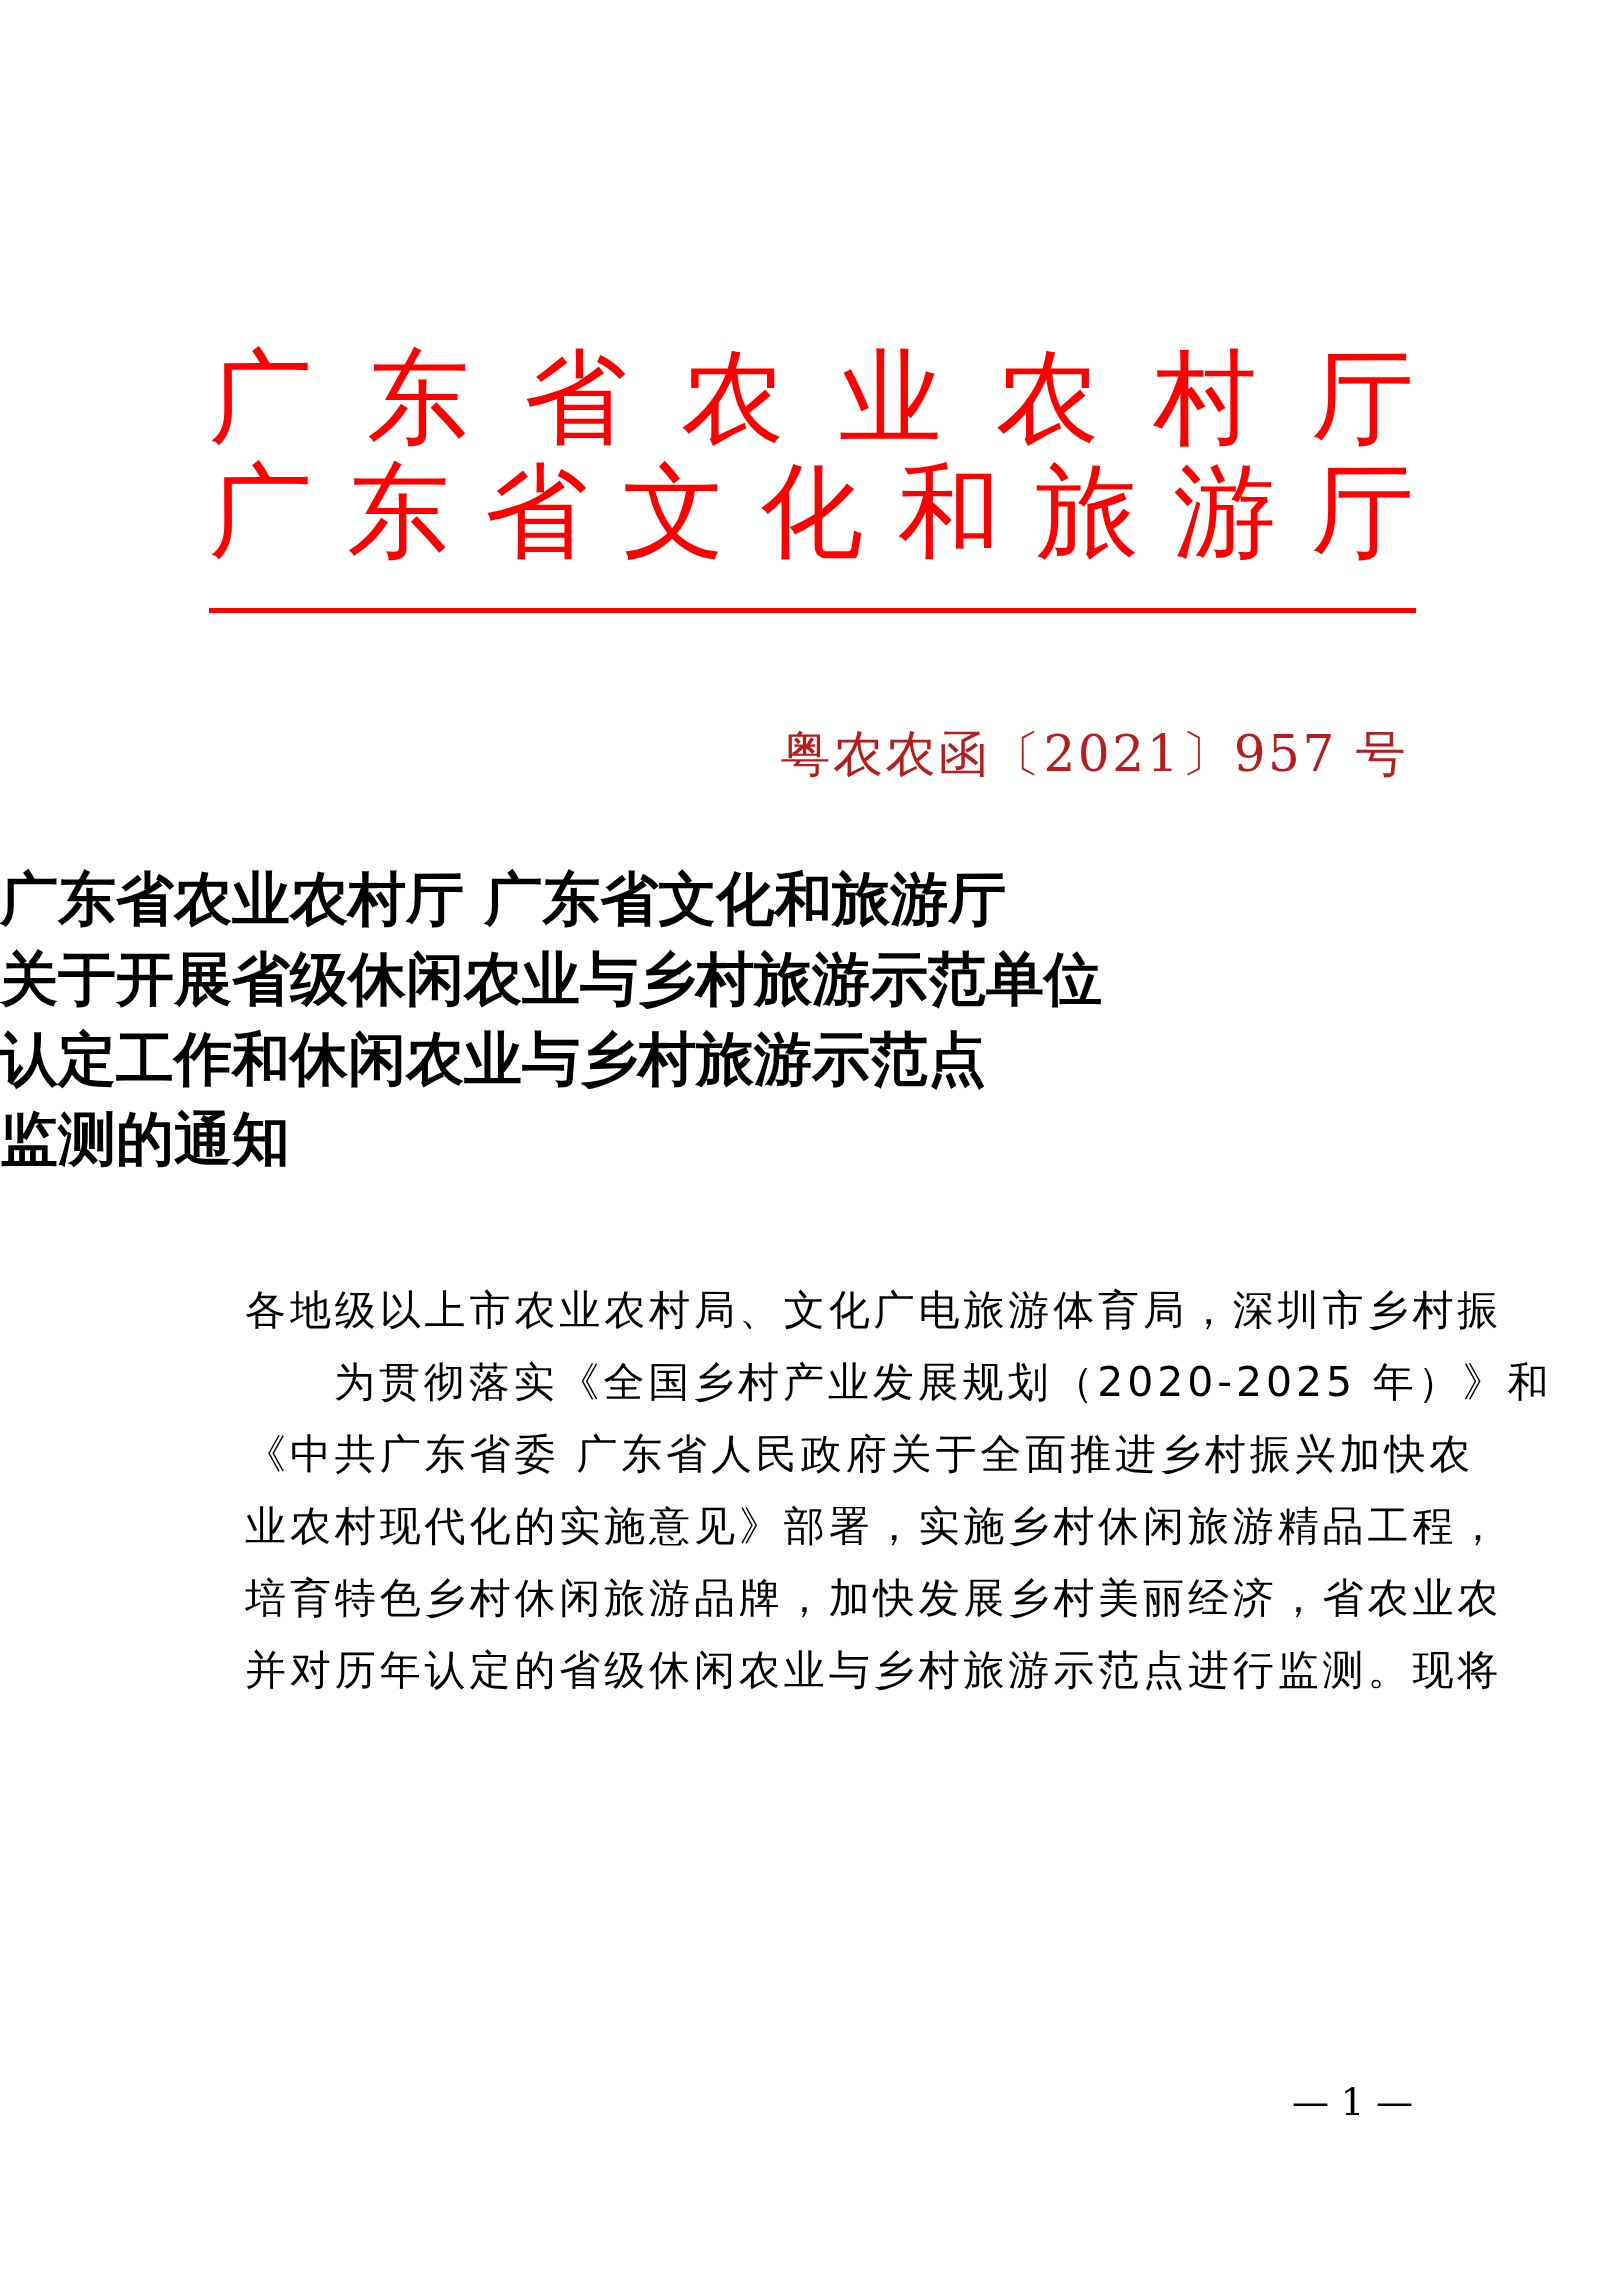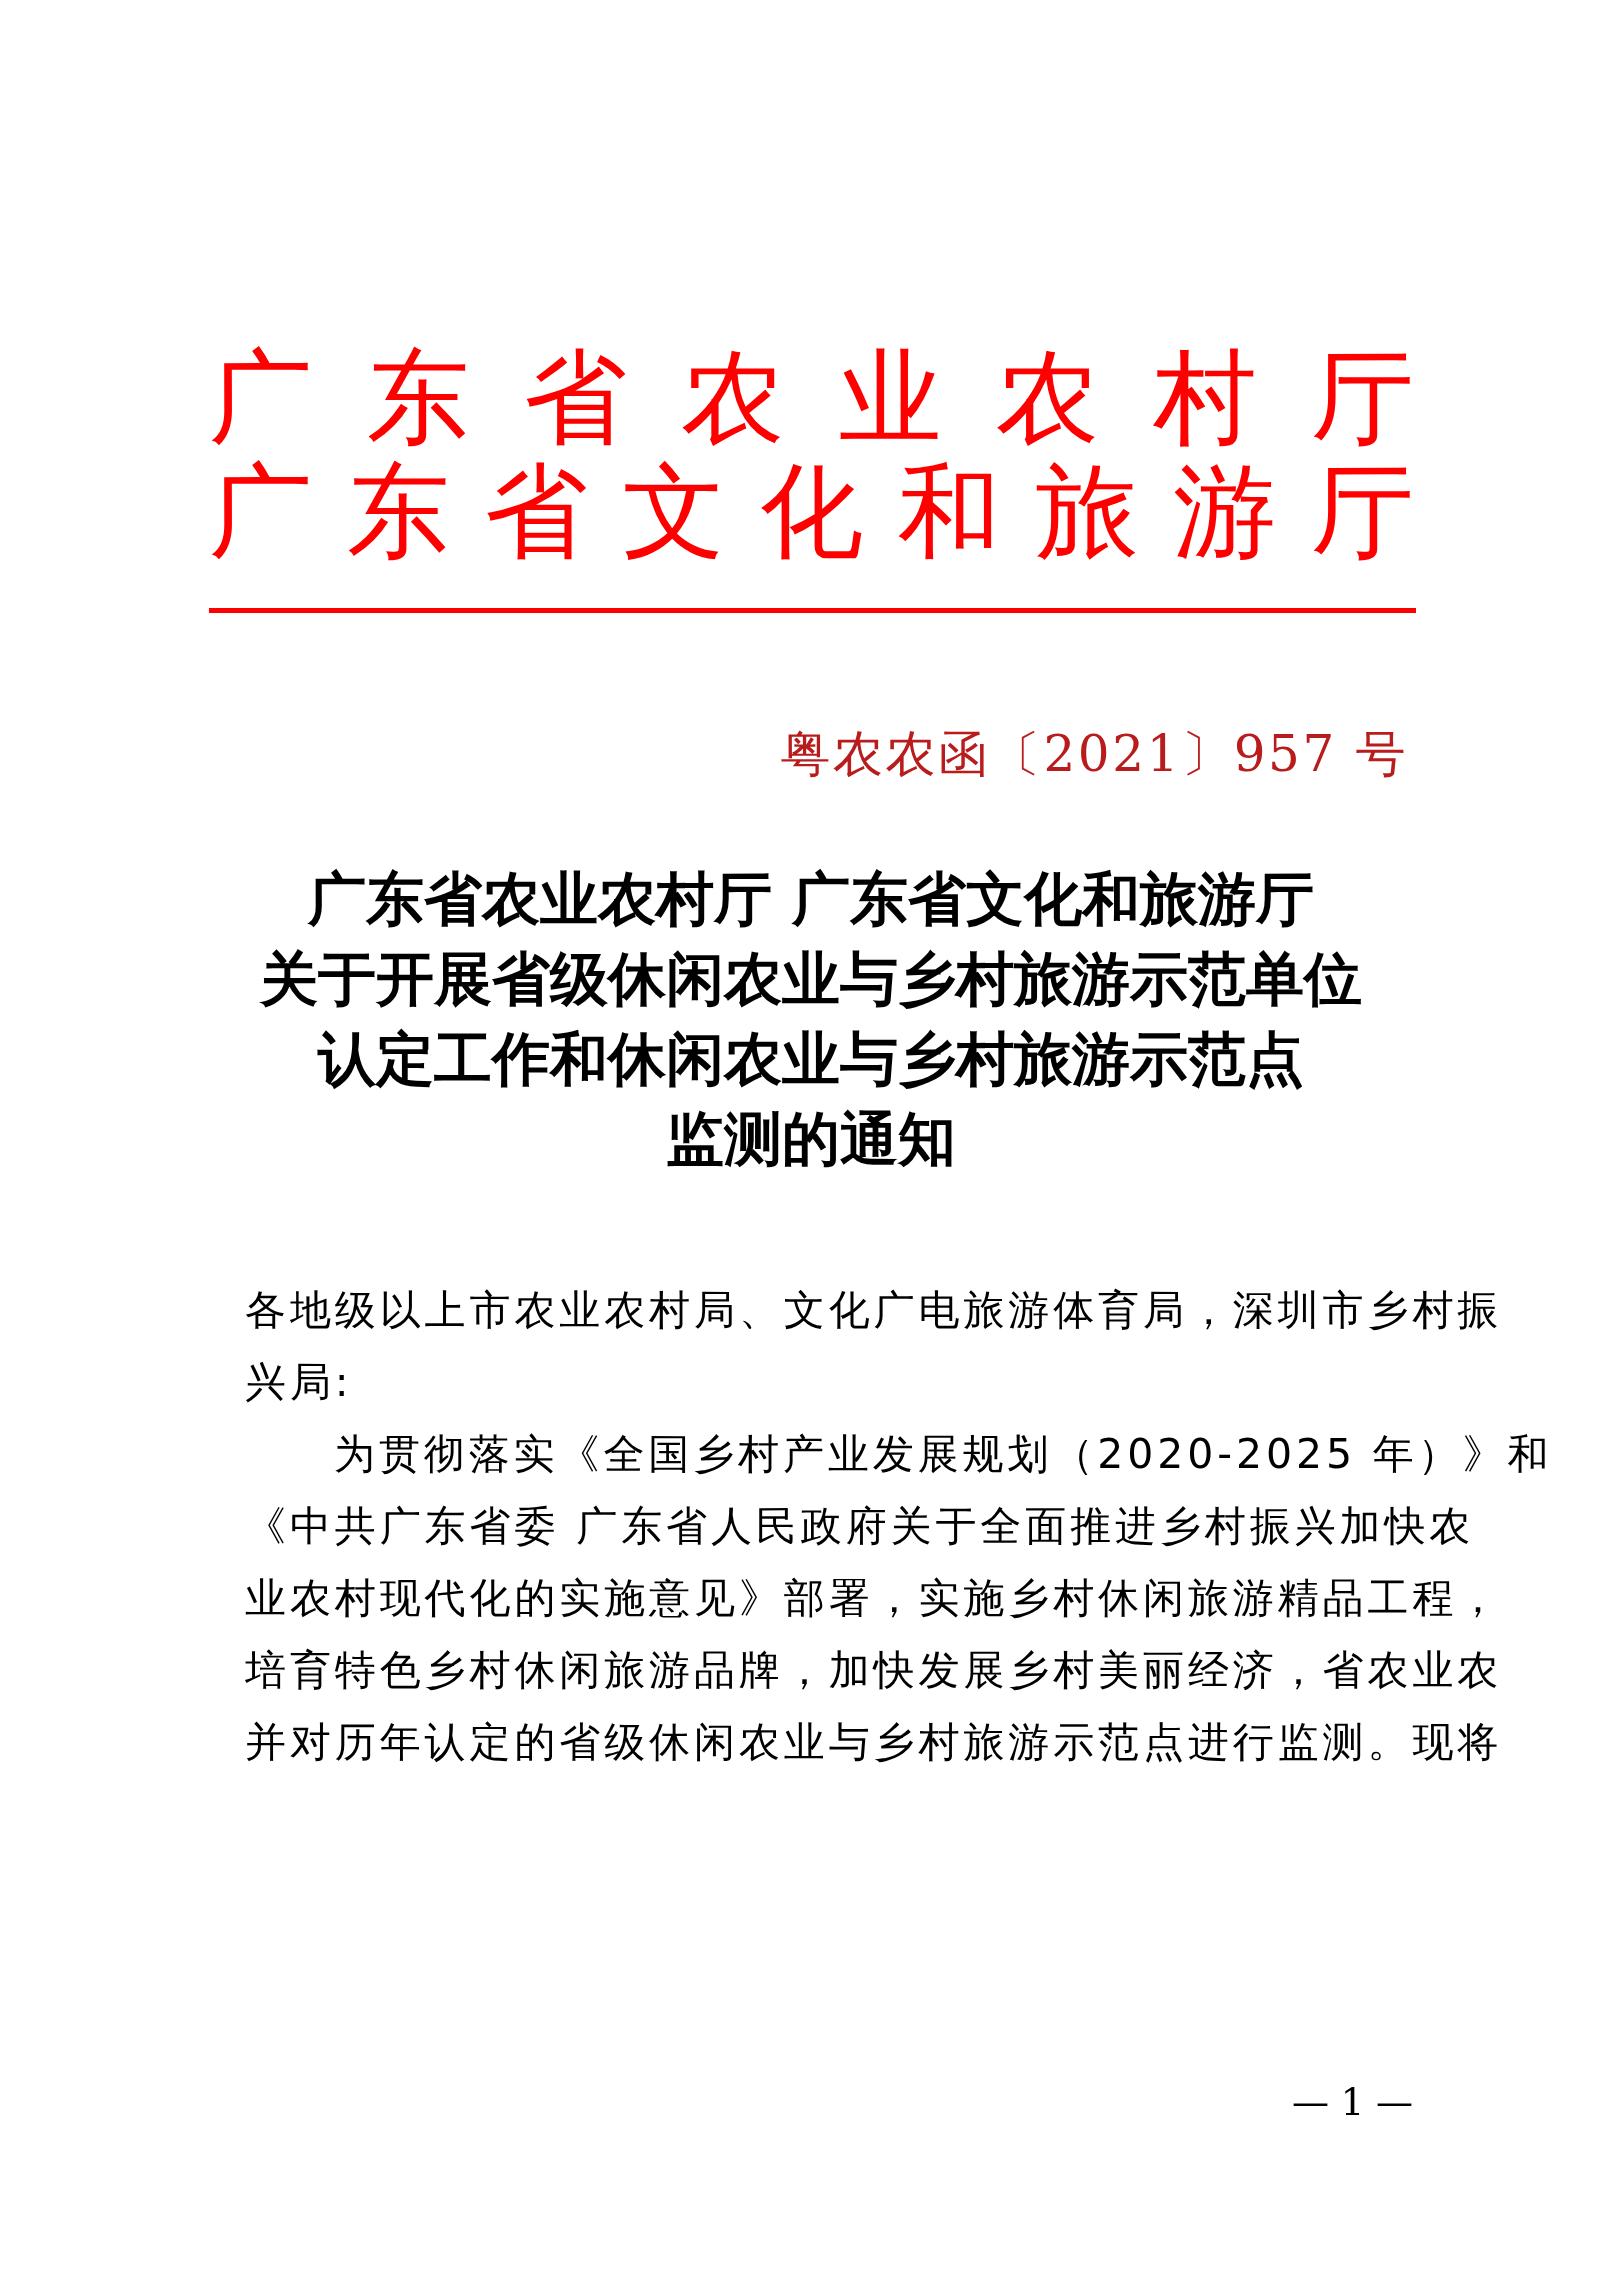--- a/index.html
+++ b/index.html
@@ -26,21 +26,20 @@
 
   .doc-number {
     position: absolute; right: 214px; top: 718px;
     font-family: "DejaVu Serif", "Liberation Serif", serif;
     font-size: 50px; line-height: 72px; color: #b91c1c;
     letter-spacing: 2.6px; white-space: nowrap;
   }
 
   .title {
     position: absolute; left: 0; width: 1622px; top: 859px;
-    text-align: center;
     font-family: "DejaVu Serif", "Liberation Serif", serif;
     font-weight: bold; font-size: 58px; line-height: 80px; color: #000;
   }
   .title div { white-space: nowrap; }
 
   .body-text {
     position: absolute; left: 211px; top: 1274px; width: 1204px;
     font-family: "DejaVu Sans", "Liberation Sans", sans-serif;
     font-size: 41px; line-height: 72px; color: #000;
   }
@@ -87,21 +86,20 @@
 
   <div class="title">
     <div>广东省农业农村厅 广东省文化和旅游厅</div>
     <div>关于开展省级休闲农业与乡村旅游示范单位</div>
     <div>认定工作和休闲农业与乡村旅游示范点</div>
     <div>监测的通知</div>
   </div>
 
   <div class="body-text">
     <div class="body-line">各地级以上市农业农村局、文化广电旅游体育局，深圳市乡村振</div>
-    <div class="body-line">兴局:</div>
     <div class="body-line indent">为贯彻落实《全国乡村产业发展规划（2020-2025 年）》和</div>
     <div class="body-line">《中共广东省委 广东省人民政府关于全面推进乡村振兴加快农</div>
     <div class="body-line">业农村现代化的实施意见》部署，实施乡村休闲旅游精品工程，</div>
     <div class="body-line">培育特色乡村休闲旅游品牌，加快发展乡村美丽经济，省农业农</div>
     <div class="body-line">并对历年认定的省级休闲农业与乡村旅游示范点进行监测。现将</div>
   </div>
 
   <div class="page-number">— 1 —</div>
 </div>
 

